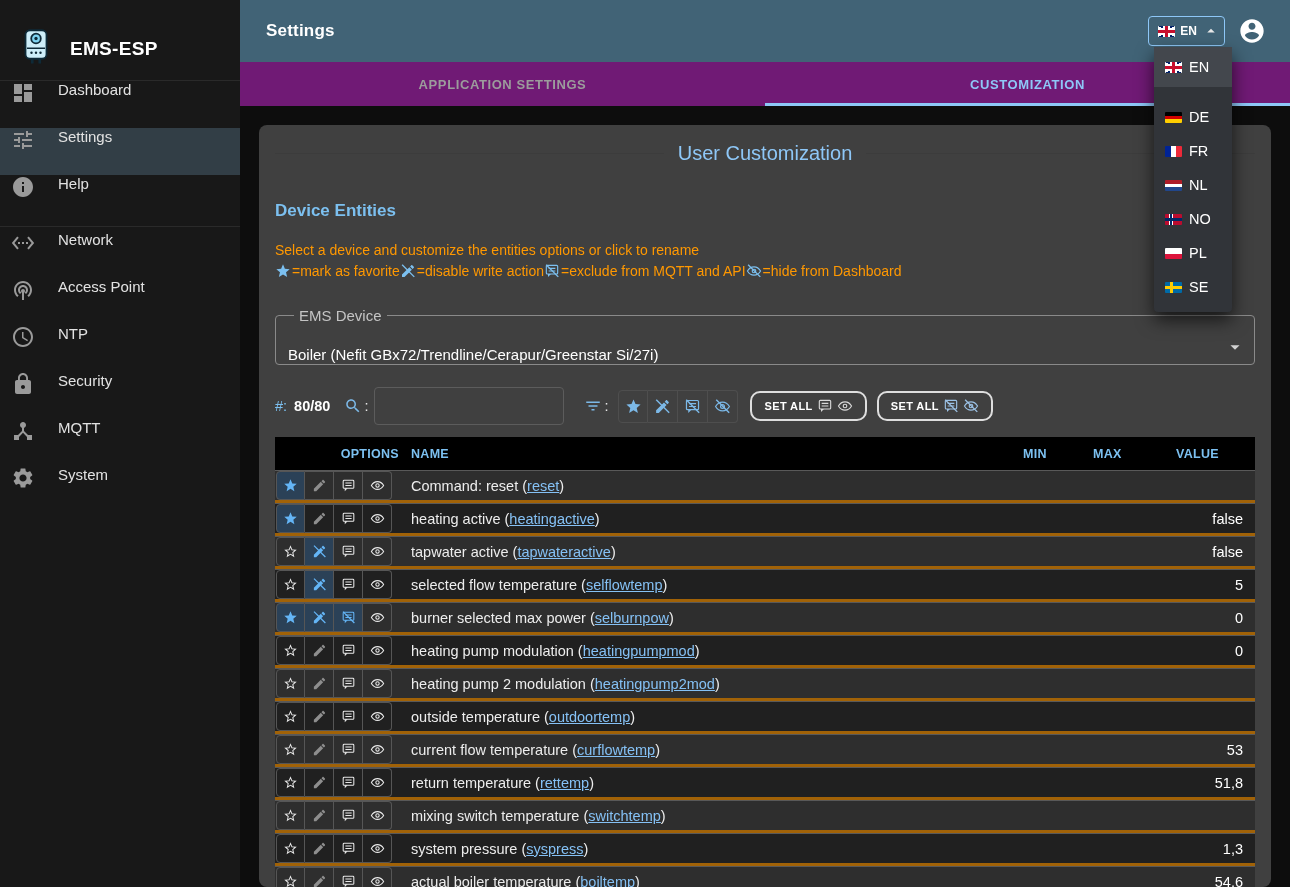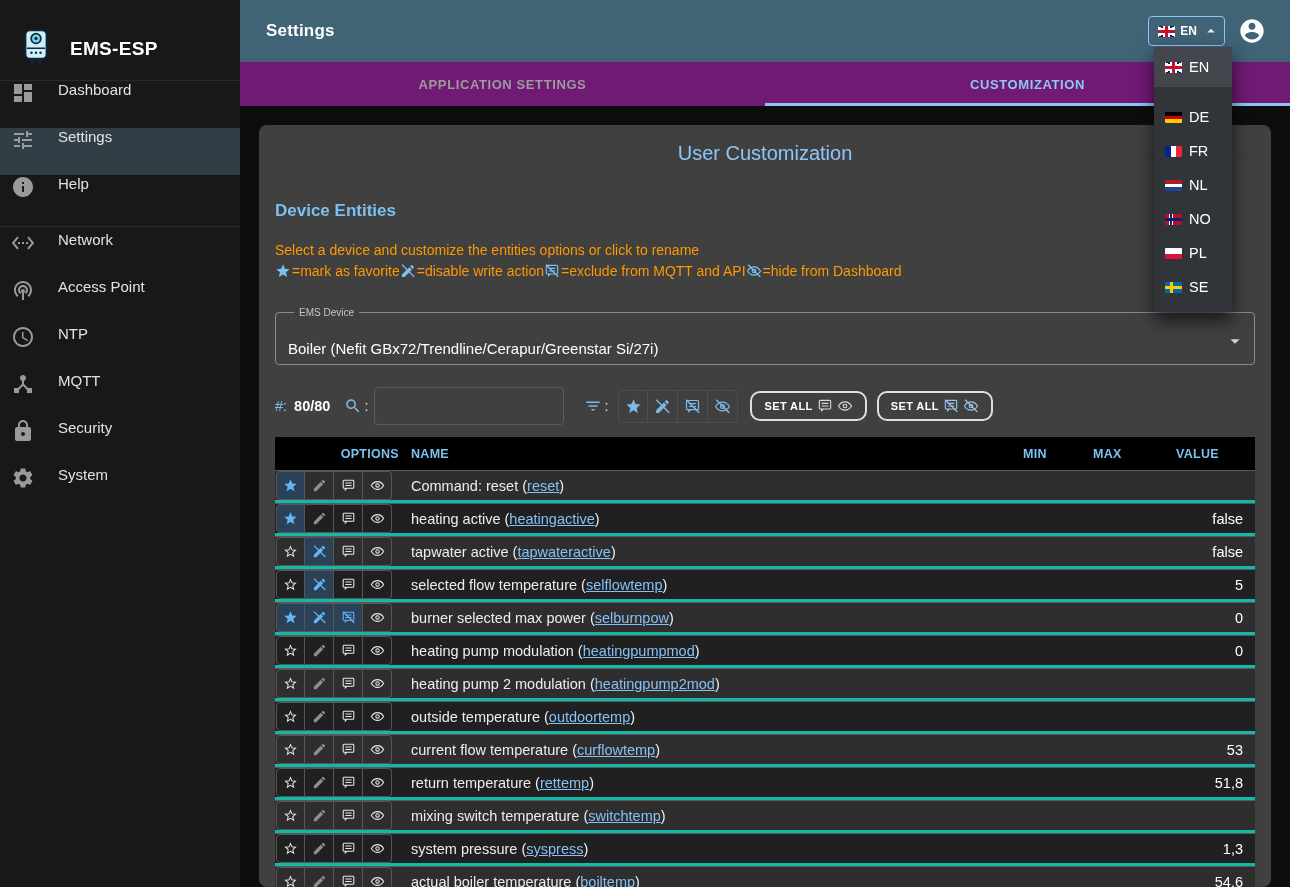--- a/index.html
+++ b/index.html
@@ -68,21 +68,21 @@
   .card{position:absolute;left:259px;top:125px;width:1012px;height:762px;background:#404040;border-radius:8px;padding:0 16px;box-sizing:border-box;overflow:hidden;z-index:1;}
   .title-row{display:flex;align-items:center;gap:14px;margin-top:17px;color:#8ec7f7;font-size:20px;}
   .title-row .line{flex:1;height:1px;background:#3c3c3c;}
   .section-title{margin-top:36px;color:#7cc0f0;font-size:17px;font-weight:700;}
   .instructions{margin-top:19px;color:#ff9800;font-size:14px;line-height:20px;}
   .legend{display:flex;align-items:center;gap:0;color:#ff9800;font-size:14px;line-height:20px;margin-top:1px;}
   .legend .item{display:flex;align-items:center;gap:1px;}
   .legend .icon{color:#7cc0f0;}
 
   fieldset.device{margin:26px 0 0 0;border:1px solid #8a8a8a;border-radius:4px;height:46px;padding:2px 12px 8px;position:relative;}
-  fieldset.device legend{font-size:10px;color:#c4c4c4;padding:0 5px;margin-left:6px;}
+  fieldset.device legend{font-size:15px;color:#c4c4c4;padding:0 5px;margin-left:6px;}
   .device-value{color:#fff;font-size:15px;margin-top:20px;}
   .device-caret{position:absolute;right:8px;top:12px;width:22px;height:22px;color:#d2d2d2;}
 
   .filter-bar{display:flex;align-items:center;margin-top:22px;}
   .count-prefix{color:#7cc0f0;font-size:14.5px;}
   .count{color:#fff;font-weight:700;font-size:14.5px;margin:0 14px 0 7px;}
   .colon{color:#e6e6e6;font-size:14.5px;margin:0 6px 0 2px;}
   .blue-ic{color:#7cb9e8;}
   .search-input{width:168px;height:36px;background:transparent;border:1px solid #5c5c5c;border-radius:4px;color:#fff;padding:0 10px;font-size:14px;margin-right:20px;font-family:inherit;}
   .ftg{display:flex;margin:0 12px 0 4px;}
@@ -95,21 +95,21 @@
 
   
   .etable{margin-top:12px;}
   .thead,.trow{display:grid;grid-template-columns:124px 1fr 70px 46px 116px;}
   .thead{height:33px;background:#000;align-items:center;color:#7cc0f0;font-size:12.5px;font-weight:700;letter-spacing:.3px;}
   .th{text-align:left;}
   .th.c0{text-align:right;}
   .th.c1{padding-left:12px;}
   .th.c2,.th.c3{padding-right:12px;}
   .th.c4{text-align:right;padding-right:36px;}
-  .trow{height:29px;border-top:1px solid #595959;border-bottom:3px solid #14b8a6;align-items:center;}
+  .trow{height:29px;border-top:1px solid #595959;border-bottom:3px solid #a16207;align-items:center;}
   .trow.odd{background:#2e2e2e;}
   .trow.even{background:#202020;}
   .opts{display:flex;height:100%;padding-left:1px;box-sizing:border-box;}
   .opt{width:29px;height:100%;border:1px solid #565656;border-left:none;background:transparent;display:flex;align-items:center;justify-content:center;cursor:pointer;padding:0;box-sizing:border-box;}
   .opt:first-child{border-left:1px solid #565656;border-radius:4px 0 0 4px;}
   .opt:last-child{border-radius:0 4px 4px 0;}
   .opt.on{background:#2b4157;}
   .opt .icon{color:#e8e8e8;}
   .opt .ic-edit{color:#8e8e8e;}
   .opt.on .icon{color:#64b5f6;}
@@ -182,34 +182,34 @@
         </div>
         <div class="side-item">
           <span class="icon s24 ic-clock">
             <svg viewBox="0 0 24 24" fill="currentColor">
               <path d="M11.99 2C6.47 2 2 6.48 2 12s4.47 10 9.99 10C17.52 22 22 17.52 22 12S17.52 2 11.99 2zM12 20c-4.42 0-8-3.58-8-8s3.58-8 8-8 8 3.58 8 8-3.58 8-8 8zm.5-13H11v6l5.25 3.15.75-1.23-4.5-2.67z"></path>
             </svg>
           </span>
           <span class="side-label">NTP</span>
         </div>
         <div class="side-item">
+          <span class="icon s24 ic-lock">
+            <svg viewBox="0 0 24 24" fill="currentColor">
+              <path d="M18 8h-1V6c0-2.76-2.24-5-5-5S7 3.24 7 6v2H6c-1.1 0-2 .9-2 2v10c0 1.1.9 2 2 2h12c1.1 0 2-.9 2-2V10c0-1.1-.9-2-2-2zm-6 9c-1.1 0-2-.9-2-2s.9-2 2-2 2 .9 2 2-.9 2-2 2zm3.1-9H8.9V6c0-1.71 1.39-3.1 3.1-3.1 1.71 0 3.1 1.39 3.1 3.1v2z"></path>
+            </svg>
+          </span>
+          <span class="side-label">Security</span>
+        </div>
+        <div class="side-item">
           <span class="icon s24 ic-hub">
             <svg viewBox="0 0 24 24" fill="currentColor">
               <path d="M17 16l-4-4V8.82C14.16 8.4 15 7.3 15 6c0-1.66-1.34-3-3-3S9 4.34 9 6c0 1.3.84 2.4 2 2.82V12l-4 4H3v5h5v-3.05l4-4.2 4 4.2V21h5v-5h-4z"></path>
             </svg>
           </span>
           <span class="side-label">MQTT</span>
-        </div>
-        <div class="side-item">
-          <span class="icon s24 ic-lock">
-            <svg viewBox="0 0 24 24" fill="currentColor">
-              <path d="M18 8h-1V6c0-2.76-2.24-5-5-5S7 3.24 7 6v2H6c-1.1 0-2 .9-2 2v10c0 1.1.9 2 2 2h12c1.1 0 2-.9 2-2V10c0-1.1-.9-2-2-2zm-6 9c-1.1 0-2-.9-2-2s.9-2 2-2 2 .9 2 2-.9 2-2 2zm3.1-9H8.9V6c0-1.71 1.39-3.1 3.1-3.1 1.71 0 3.1 1.39 3.1 3.1v2z"></path>
-            </svg>
-          </span>
-          <span class="side-label">Security</span>
         </div>
         <div class="side-item">
           <span class="icon s24 ic-gear">
             <svg viewBox="0 0 24 24" fill="currentColor">
               <path d="M19.14 12.94c.04-.3.06-.61.06-.94 0-.32-.02-.64-.07-.94l2.03-1.58c.18-.14.23-.41.12-.61l-1.92-3.32c-.12-.22-.37-.29-.59-.22l-2.39.96c-.5-.38-1.03-.7-1.62-.94l-.36-2.54c-.04-.24-.24-.41-.48-.41h-3.84c-.24 0-.43.17-.47.41l-.36 2.54c-.59.24-1.13.57-1.62.94l-2.39-.96c-.22-.08-.47 0-.59.22L2.74 8.87c-.12.21-.08.47.12.61l2.03 1.58c-.05.3-.09.63-.09.94s.02.64.07.94l-2.03 1.58c-.18.14-.23.41-.12.61l1.92 3.32c.12.22.37.29.59.22l2.39-.96c.5.38 1.03.7 1.62.94l.36 2.54c.05.24.24.41.48.41h3.84c.24 0 .44-.17.47-.41l.36-2.54c.59-.24 1.13-.56 1.62-.94l2.39.96c.22.08.47 0 .59-.22l1.92-3.32c.12-.22.07-.47-.12-.61l-2.01-1.58zM12 15.6c-1.98 0-3.6-1.62-3.6-3.6s1.62-3.6 3.6-3.6 3.6 1.62 3.6 3.6-1.62 3.6-3.6 3.6z"></path>
             </svg>
           </span>
           <span class="side-label">System</span>
         </div>
       </nav>

